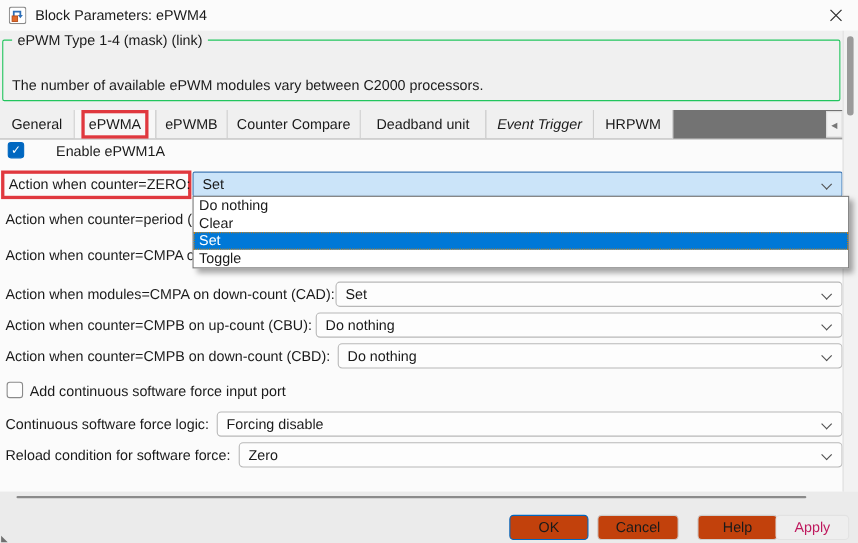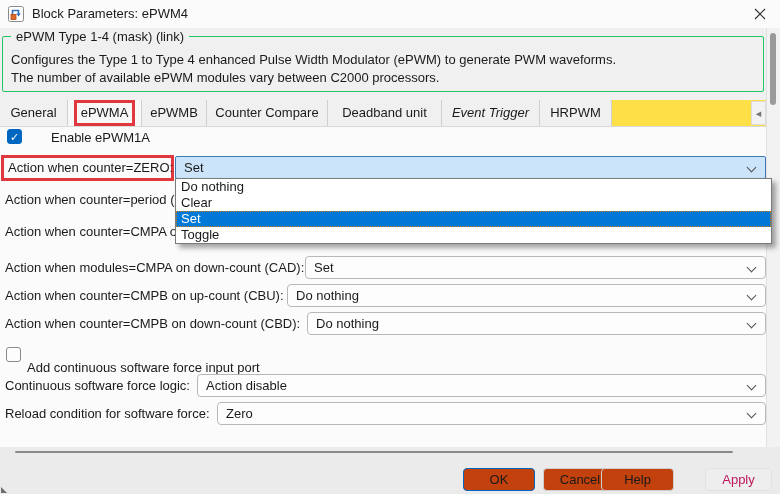--- a/index.html
+++ b/index.html
@@ -13,21 +13,21 @@
   .titlebar .ticon{left:8px;top:6px;width:16px;height:16px;}
   .titlebar .ttext{left:32px;top:0;height:28px;line-height:28px;white-space:nowrap;}
   .closebtn{left:746px;top:3px;width:28px;height:22px;display:flex;align-items:center;justify-content:center;cursor:pointer;}
 
   
   .groupbox{left:2px;top:36px;width:762px;height:56px;border:1px solid #22c55e;border-radius:2px;}
   .legend{left:8px;top:-8px;padding:0 5px;background:#f0f0f0;white-space:nowrap;}
   .descline{left:8px;white-space:nowrap;}
 
   
-  .tabbar{left:0;top:100px;width:766px;height:27px;display:flex;border-bottom:1px solid #d9d9d9;background:#fde047;}
+  .tabbar{left:0;top:100px;width:766px;height:27px;display:flex;border-bottom:1px solid #d9d9d9;background:#737373;}
   .tab{position:relative;height:26px;line-height:26px;text-align:center;border-right:1px solid #cfcfcf;
        background:#f0f0f0;white-space:nowrap;cursor:pointer;}
   .tab.sel{background:#f7f7f7;}
   .redframe{position:absolute;top:0;bottom:0;left:6px;right:6px;border:3px solid #e0383e;}
   .tabscroll{left:751px;top:101px;width:15px;height:24px;background:#f2f2f2;border:1px solid #dcdcdc;
        color:#777;font-size:11px;display:flex;align-items:center;justify-content:center;cursor:pointer;}
 
   
   .content{left:0;top:127px;width:766px;height:320px;background:#fbfbfb;}
 
@@ -80,21 +80,20 @@
     <span class="abs ttext">Block Parameters: ePWM4</span>
     <span class="abs closebtn">
       <svg width="12" height="12" viewBox="0 0 12 12">
           <path d="M1 1 L11 11 M11 1 L1 11" stroke="#333" stroke-width="1.2"></path>
         </svg>
     </span>
   </div>
 
   <div class="abs groupbox">
     <span class="abs legend">ePWM Type 1-4 (mask) (link)</span>
-    <div class="abs descline" style="top:15px;">Configures the Type 1 to Type 4 enhanced Pulse Width Modulator (ePWM) to generate PWM waveforms.</div>
     <div class="abs descline" style="top:33px;">The number of available ePWM modules vary between C2000 processors.</div>
   </div>
 
   <div class="abs tabbar">
     <div class="tab" style="width:68px;"><span>General</span></div>
     <div class="tab sel" style="width:74px;">
       <div class="redframe"></div>
       <span>ePWMA</span>
     </div>
     <div class="tab" style="width:65px;"><span>ePWMB</span></div>
@@ -144,38 +143,38 @@
     <span class="chev"></span>
   </div>
 
   <div class="abs lbl" style="left:5px;top:316px;">Action when counter=CMPB on down-count (CBD):</div>
   <div class="combo" style="left:307px;top:312px;width:459px;">
     <span>Do nothing</span>
     <span class="chev"></span>
   </div>
 
   <div class="abs cb unchecked" style="left:6px;top:347px;"></div>
-  <div class="abs lbl" style="left:27px;top:360px;">Add continuous software force input port</div>
+  <div class="abs lbl" style="left:27px;top:348px;">Add continuous software force input port</div>
 
   <div class="abs lbl" style="left:5px;top:378px;">Continuous software force logic:</div>
   <div class="combo" style="left:197px;top:374px;width:569px;">
-    <span>Action disable</span>
+    <span>Forcing disable</span>
     <span class="chev"></span>
   </div>
 
   <div class="abs lbl" style="left:5px;top:406px;">Reload condition for software force:</div>
   <div class="combo" style="left:217px;top:402px;width:549px;">
     <span>Zero</span>
     <span class="chev"></span>
   </div>
 
   <div class="abs vtrack"></div>
   <div class="abs vthumb"></div>
 
   <div class="abs footer"></div>
   <div class="abs sep"></div>
   <div class="btn default" style="left:463px;width:72px;">OK</div>
   <div class="btn" style="left:543px;width:74px;">Cancel</div>
-  <div class="btn" style="left:601px;width:73px;">Help</div>
+  <div class="btn" style="left:634px;width:73px;">Help</div>
   <div class="btn disabled" style="left:705px;width:67px;">Apply</div>
   <div class="abs grip"></div>
 
 </div>
 
 </body></html>

